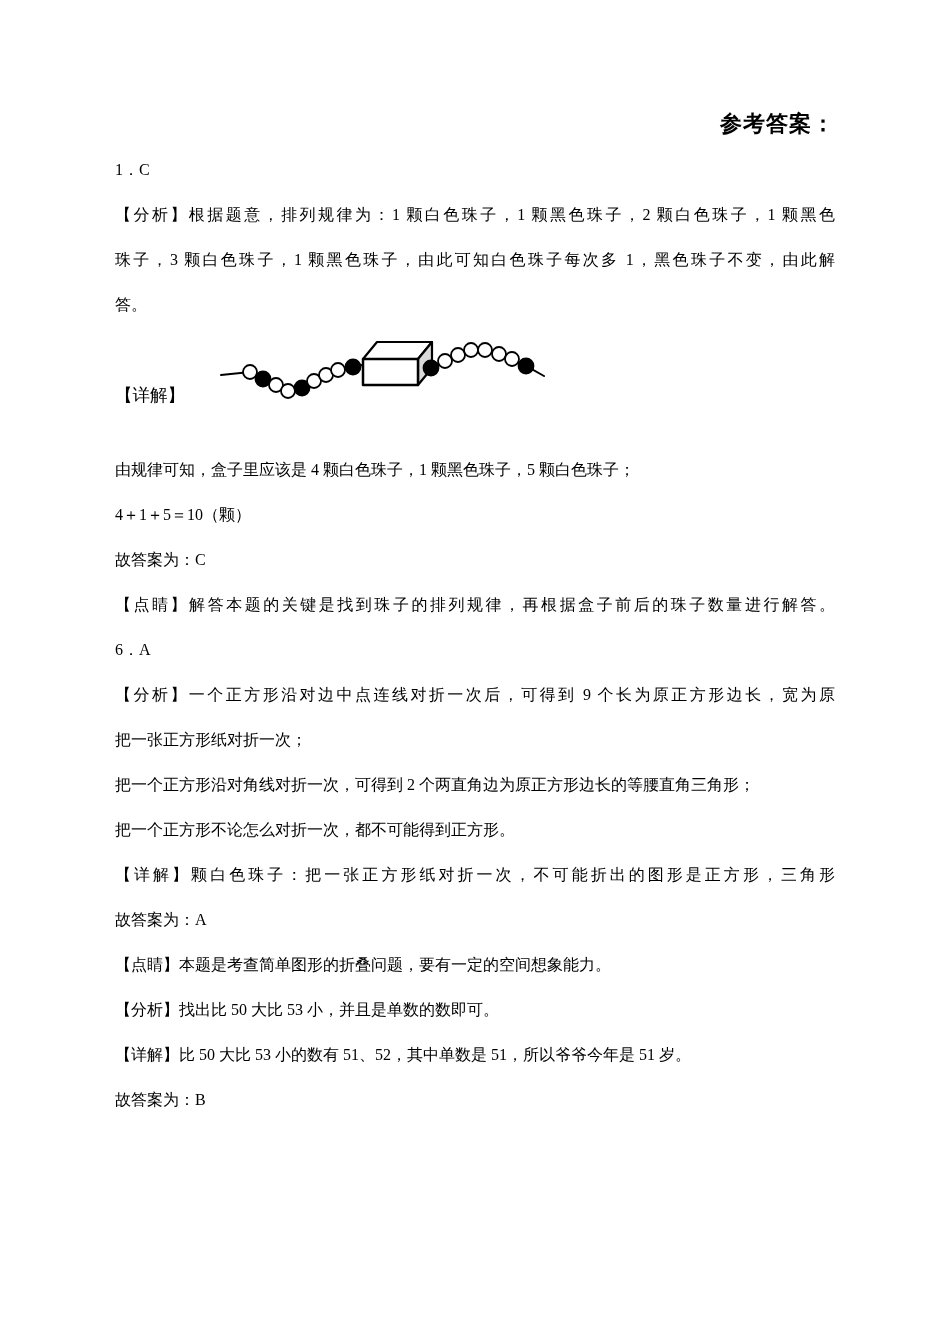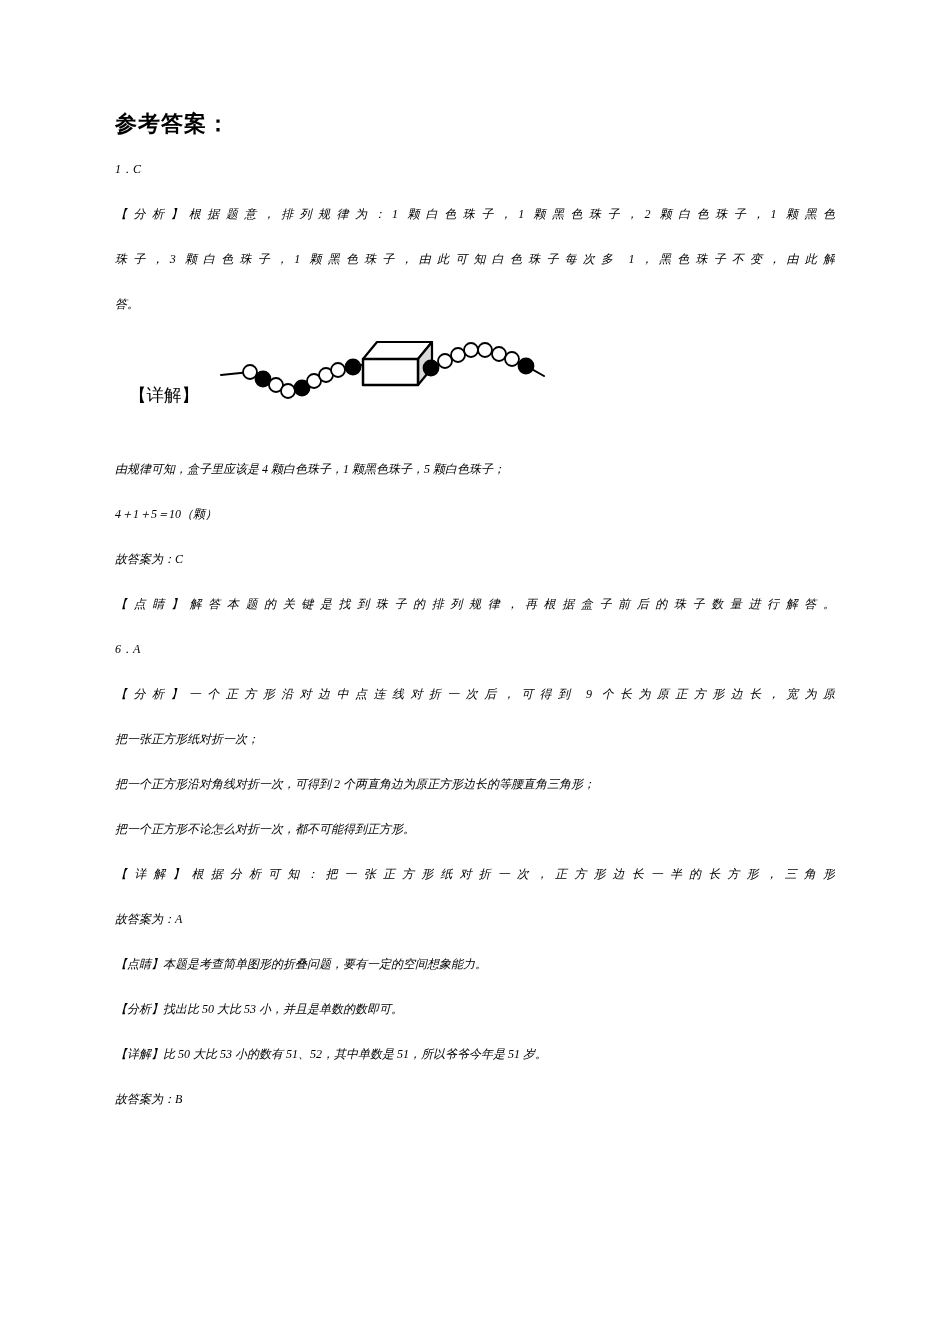--- a/index.html
+++ b/index.html
@@ -14,49 +14,48 @@
     color: #000000;
     overflow: hidden;
   }
   .page {
     width: 720px;
     padding: 100px 115px 0 115px;
   }
   .doc-title {
     font-size: 22px;
     font-weight: bold;
-    text-align: left;
+    text-align: right;
     height: 47px;
     line-height: 47px;
     letter-spacing: 1px;
   }
   .line {
-    font-size: 12px;
+    font-size: 16px;
     height: 45px;
     line-height: 45px;
     overflow: hidden;
     white-space: pre-wrap;
-    font-style: italic;
   }
   .line.justify {
     text-align: justify;
     text-align-last: justify;
   }
   .figure-block {
     position: relative;
     height: 120px;
   }
   .figure-block svg {
     position: absolute;
     left: 100px;
     top: 10px;
   }
   .figure-label {
     position: absolute;
-    left: 14px;
+    left: 0;
     top: 46px;
     font-size: 17.5px;
     height: 45px;
     line-height: 45px;
   }
 </style>
 </head>
 <body>
 
 <div class="page">
@@ -97,20 +96,20 @@
   </div>
 <div class="line">由规律可知，盒子里应该是 4 颗白色珠子，1 颗黑色珠子，5 颗白色珠子；</div>
       <div class="line">4＋1＋5＝10（颗）</div>
       <div class="line">故答案为：C</div>
       <div class="line justify">【点睛】解答本题的关键是找到珠子的排列规律，再根据盒子前后的珠子数量进行解答。</div>
       <div class="line">6．A</div>
       <div class="line justify">【分析】一个正方形沿对边中点连线对折一次后，可得到 9 个长为原正方形边长，宽为原</div>
       <div class="line">把一张正方形纸对折一次；</div>
       <div class="line">把一个正方形沿对角线对折一次，可得到 2 个两直角边为原正方形边长的等腰直角三角形；</div>
       <div class="line">把一个正方形不论怎么对折一次，都不可能得到正方形。</div>
-      <div class="line justify">【详解】根据分析可知：把一张正方形纸对折一次，正方形边长一半的长方形，三角形</div>
+      <div class="line justify">【详解】颗白色珠子：把一张正方形纸对折一次，不可能折出的图形是正方形，三角形</div>
       <div class="line">故答案为：A</div>
       <div class="line">【点睛】本题是考查简单图形的折叠问题，要有一定的空间想象能力。</div>
       <div class="line">【分析】找出比 50 大比 53 小，并且是单数的数即可。</div>
       <div class="line">【详解】比 50 大比 53 小的数有 51、52，其中单数是 51，所以爷爷今年是 51 岁。</div>
       <div class="line">故答案为：B</div>
     </div>
 </div>
 
 </body></html>

